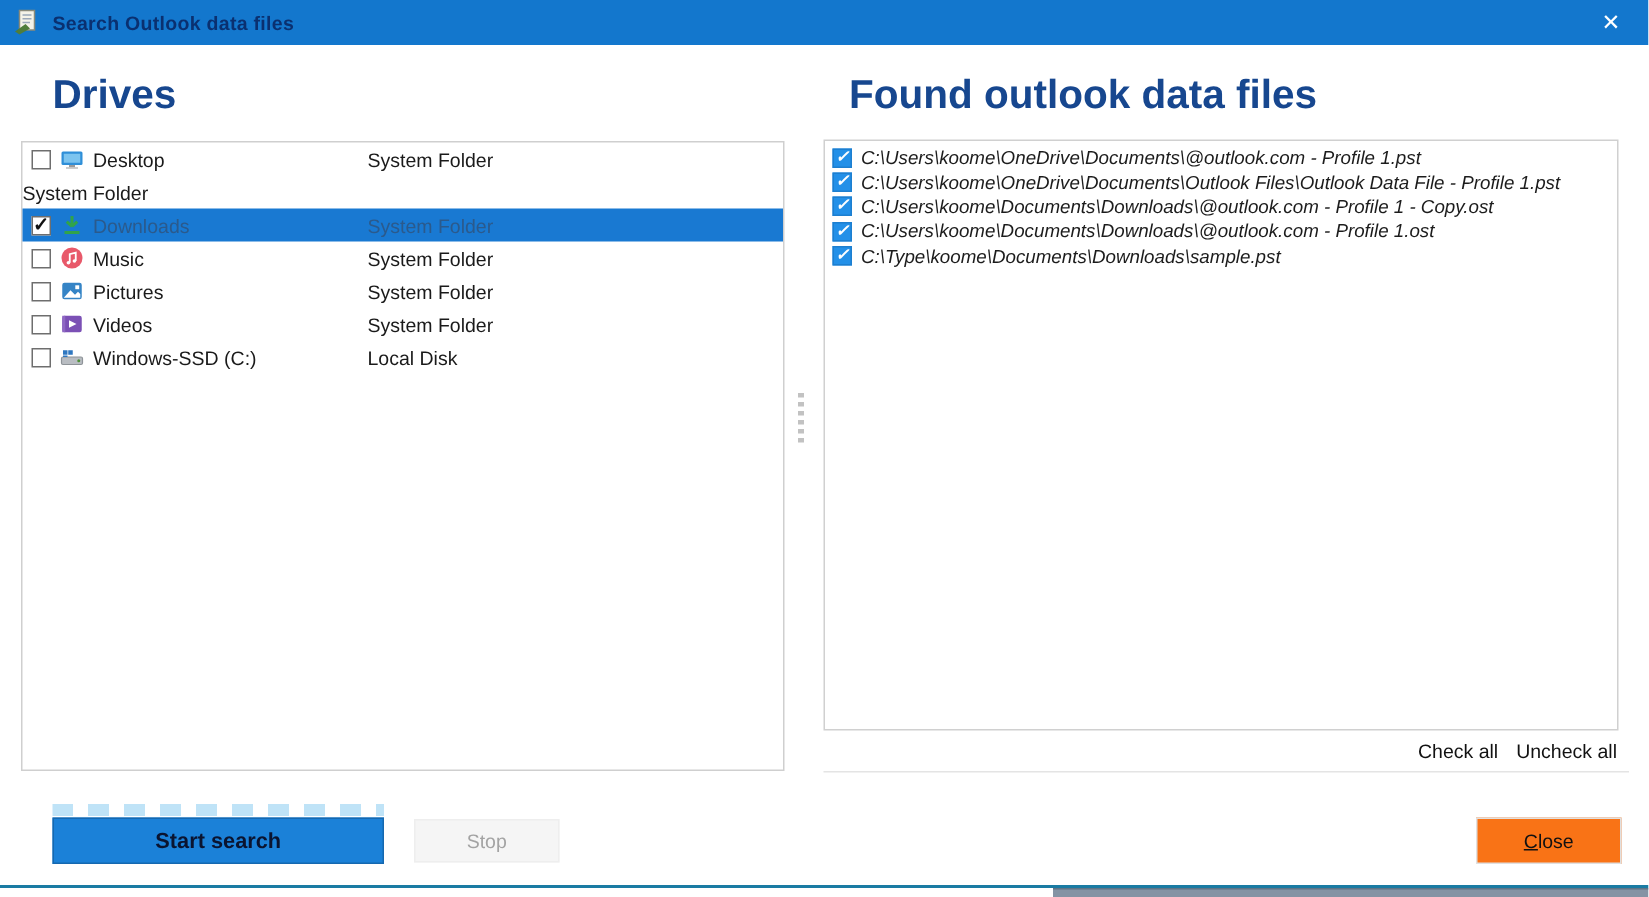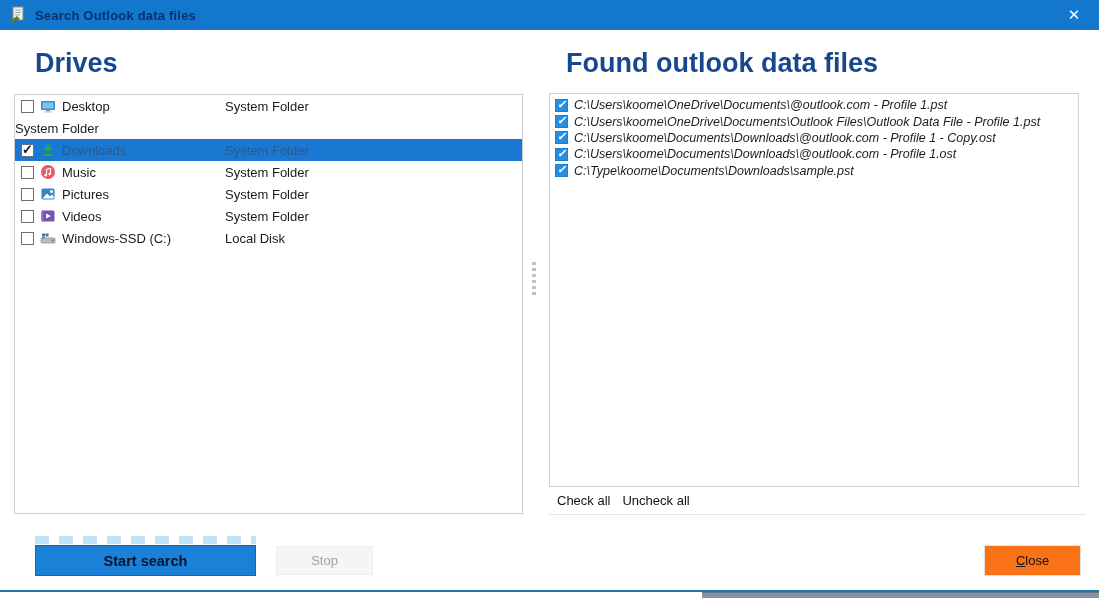--- a/index.html
+++ b/index.html
@@ -19,21 +19,21 @@
   .heading.drives { left:35px; top:48px; }
   .heading.found  { left:566px; top:48px; }
 
   
   .drives-panel { position:absolute; left:14px; top:94px; width:509px; height:420px;
                   border:1px solid #cfcfcf; background:#ffffff; font-size:13px; color:#1a1a1a; }
   .drives-header { height:19px; background:#fbfbfb; border-bottom:1px solid #ececec;
                    display:flex; align-items:center; }
   .col-name { padding-left:9px; width:201px; }
   .col-type { }
-  .drive-row { height:22px; display:flex; align-items:center; position:relative; }
+  .drive-row { height:22px; display:flex; align-items:center; position:relative;gap:20px; }
   .drive-row .cell-name { display:flex; align-items:center; width:210px; padding-left:6px; gap:6px; }
   .drive-row .cell-type { }
   .drive-row.selected { background:#1979d2; }
   .drive-row.selected .label-text, .drive-row.selected .cell-type { color:#2b5a8c; }
 
   
   .cb { width:13px; height:13px; background:#ffffff; border:1px solid #6e6e6e; flex:0 0 auto;
         position:relative; }
   .cb.on::after { content:"✓"; position:absolute; left:0px; top:-3px; font-size:13px; font-weight:bold;
                   color:#111; }
@@ -47,21 +47,21 @@
   .found-panel { position:absolute; left:549px; top:93px; width:537px; height:422px;
                  border-bottom:1px solid #e4e4e4; }
   .files-box { width:530px; height:394px; border:1px solid #d0d0d0; background:#ffffff;
                padding:3px 5px; overflow:hidden;font-style:italic; }
   .file-row { display:flex; align-items:center; gap:6px; height:16.4px; }
   .file-row .path { font-size:12.5px; color:#1c1c1c; white-space:nowrap; }
   .cb-blue { width:13px; height:13px; background:#2390e8; border:1px solid #1d7fd0; flex:0 0 auto;
              position:relative; }
   .cb-blue.on::after { content:"✓"; position:absolute; left:1px; top:-2px; font-size:11px;
                        font-weight:bold; color:#ffffff; }
-  .list-links { display:flex; gap:12px; padding:6px 8px 0 8px; }
+  .list-links { display:flex; gap:12px; padding:6px 8px 0 8px;justify-content:flex-end; }
   .link-btn { font-size:13px; color:#121212; cursor:pointer; }
 
   
   .btn-start { position:absolute; left:35px; top:545px; width:221px; height:31px;
                background:#1b81d8; border:1px solid #1568b0; color:#0a1430; font-weight:bold;
                font-size:14.5px; font-family:"Liberation Sans",sans-serif; cursor:pointer; }
   .marquee { position:absolute; left:35px; top:536px; width:221px; height:8px;
              background:repeating-linear-gradient(90deg,#bfe3f7 0 14px,#ffffff 14px 24px); }
   .btn-stop { position:absolute; left:276px; top:546px; width:97px; height:29px;
               background:#f5f5f5; border:1px solid #eeeeee; color:#a3a3a3; font-size:13px;

